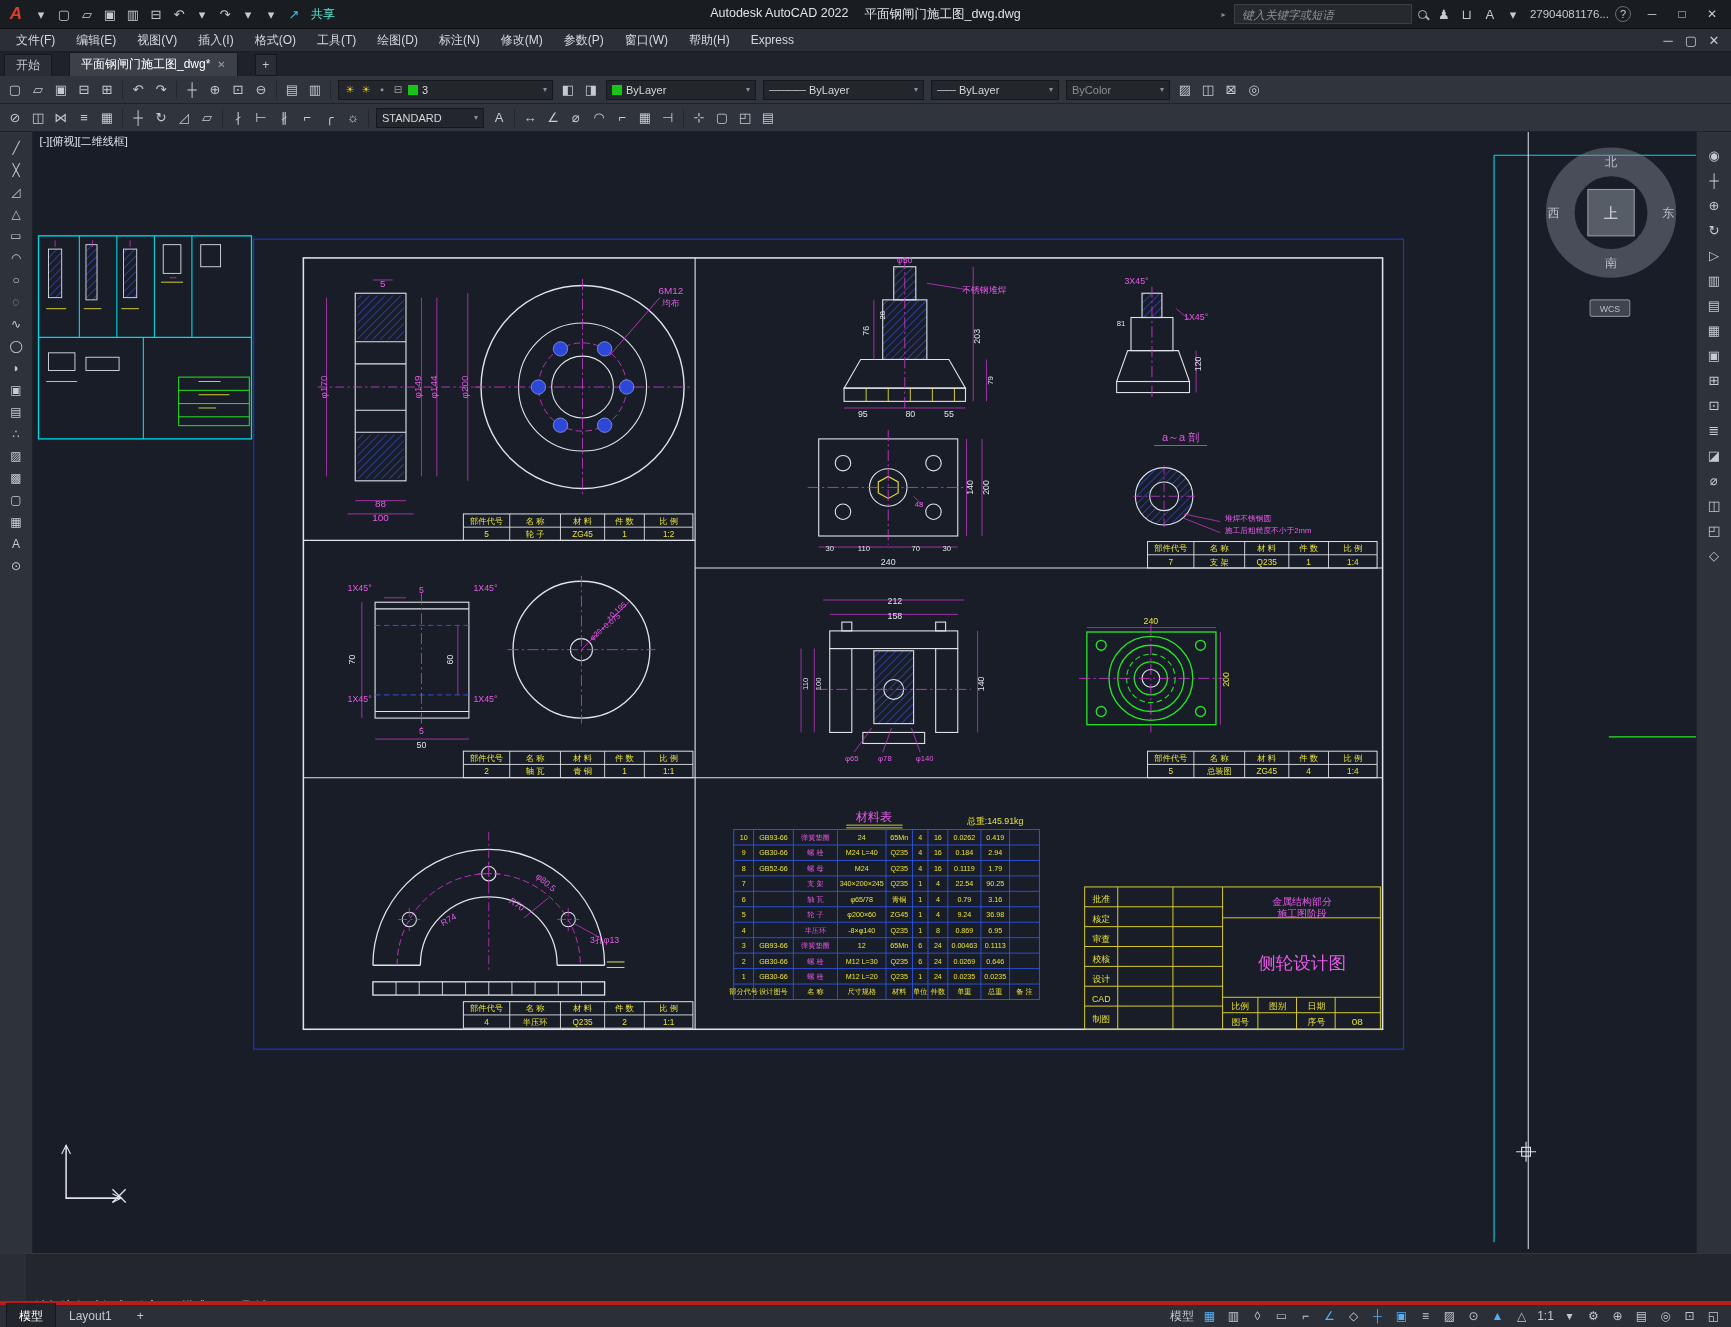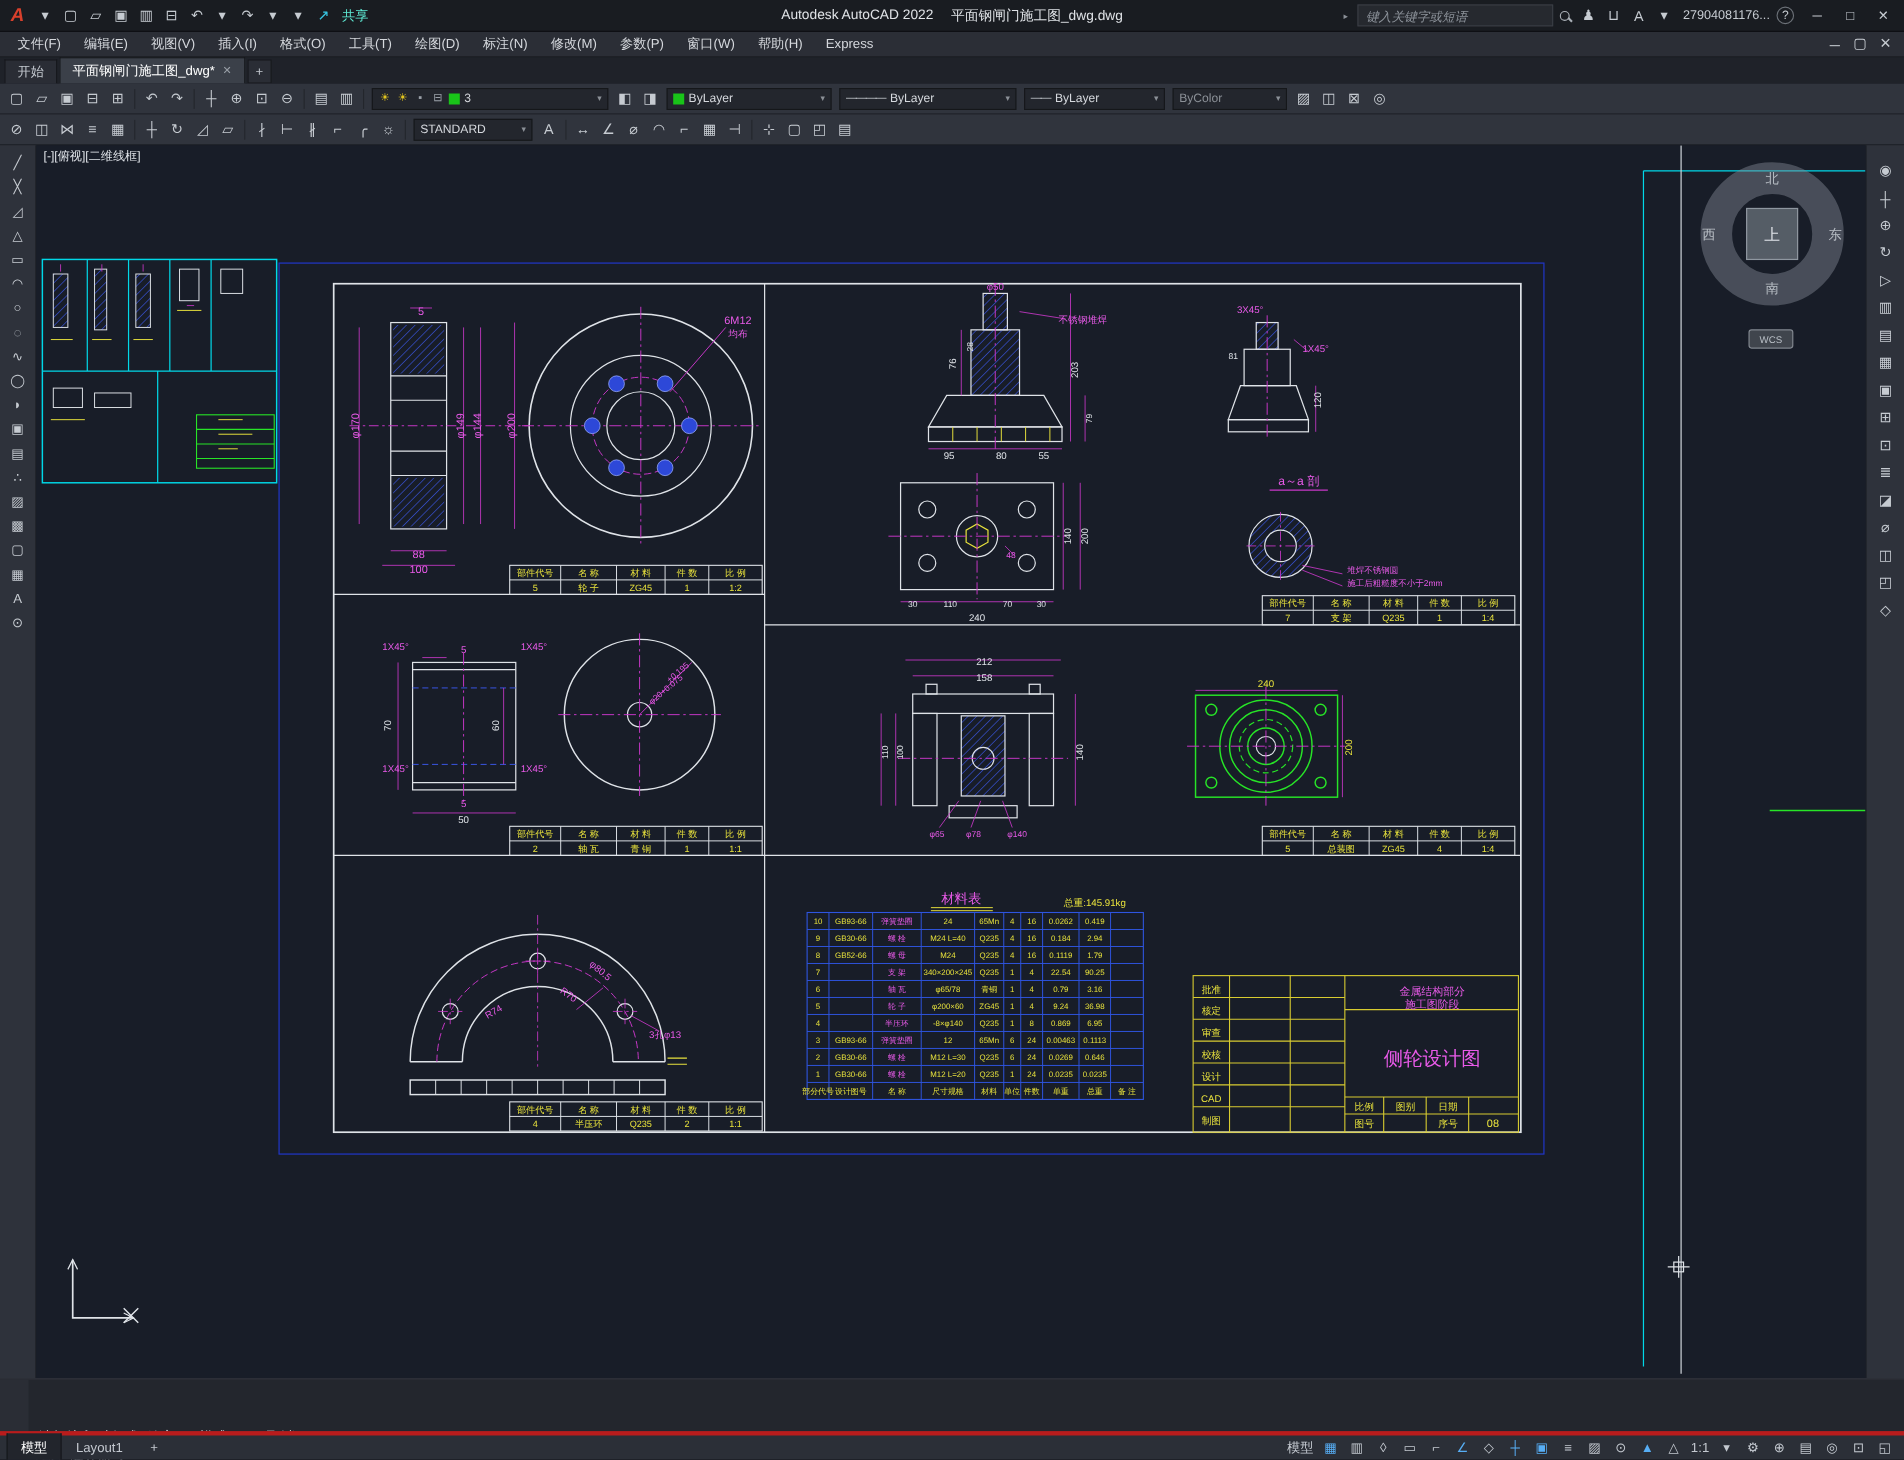--- a/index.html
+++ b/index.html
@@ -29,21 +29,21 @@
   .winbtns .ticon{min-width:30px;height:24px;font-size:12px;}
 
   
   .menubar{position:absolute;left:0;top:29px;right:0;height:23px;background:#2b2e36;
     display:flex;align-items:center;padding:0 6px;border-bottom:1px solid #1d2025;justify-content:flex-end;}
   .menu-item{padding:0 10px;height:23px;display:flex;align-items:center;color:#d5d8dd;font-size:12px;}
   .menubar .tright{gap:0;}
 
   
   .tabbar{position:absolute;left:0;top:52px;right:0;height:24px;background:#1f2229;
-    display:flex;align-items:flex-end;padding:0 4px;gap:2px;}
+    display:flex;align-items:flex-end;padding:0 4px;gap:17px;}
   .ftab{height:22px;display:flex;align-items:center;gap:7px;padding:0 11px;background:#2a2d35;
     color:#c3c8cf;font-size:12px;border:1px solid #15171b;border-bottom:none;}
   .ftab.active{background:#3b4049;color:#fff;height:24px;}
   .ftab .x{font-size:10px;color:#9aa0a8;}
   .plus-tab{width:22px;height:22px;display:flex;align-items:center;justify-content:center;
     background:#2a2d35;border:1px solid #15171b;color:#c3c8cf;}
 
   
   .tbar{position:absolute;left:0;right:0;height:28px;background:#30343d;display:flex;
     align-items:center;padding:0 4px;gap:1px;border-bottom:1px solid #1f2228;}

